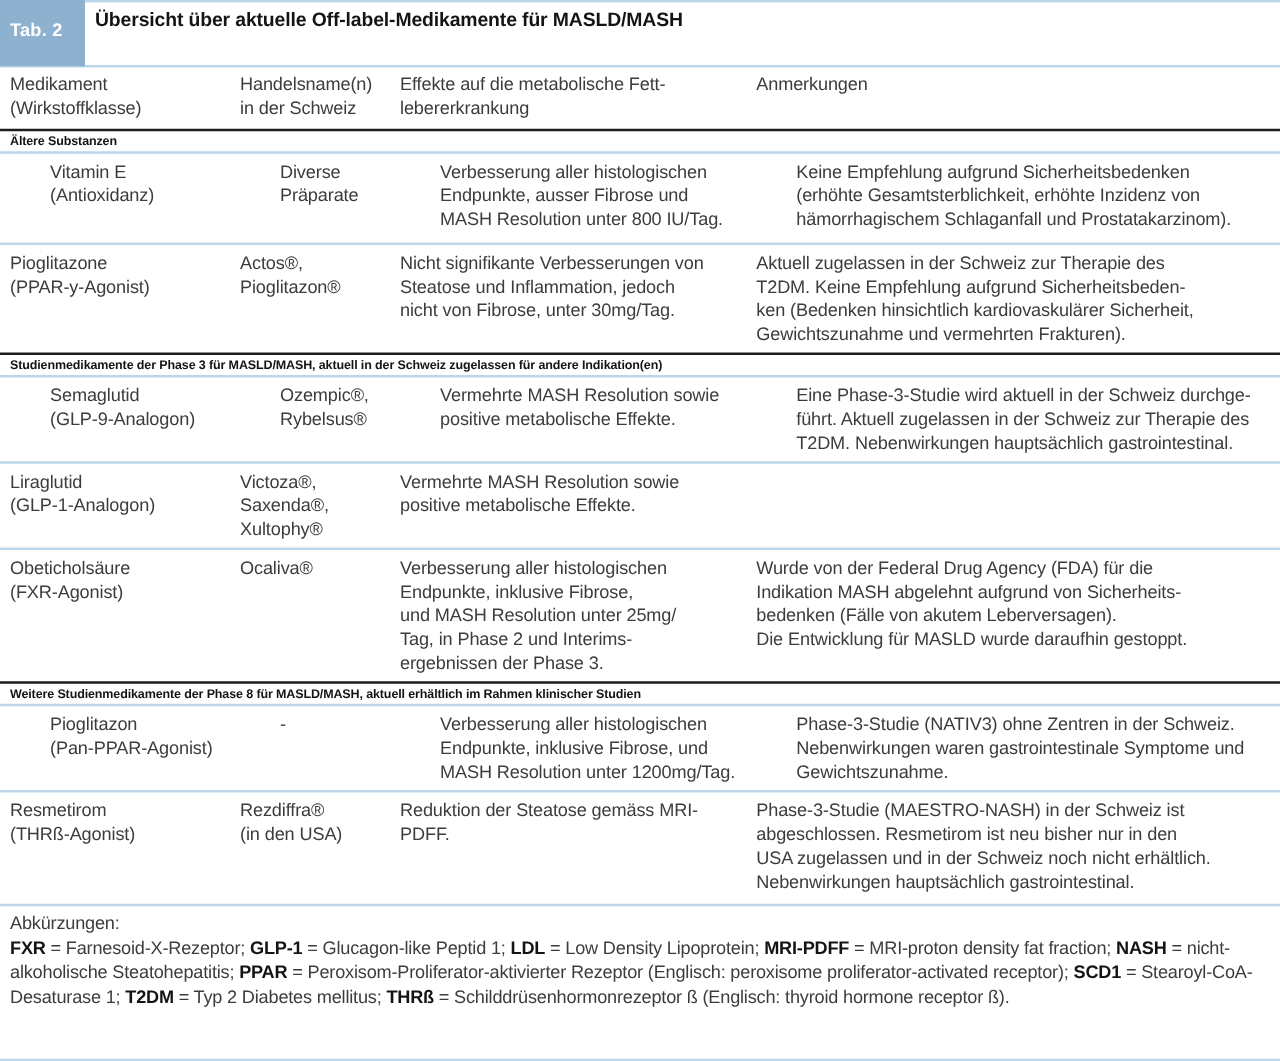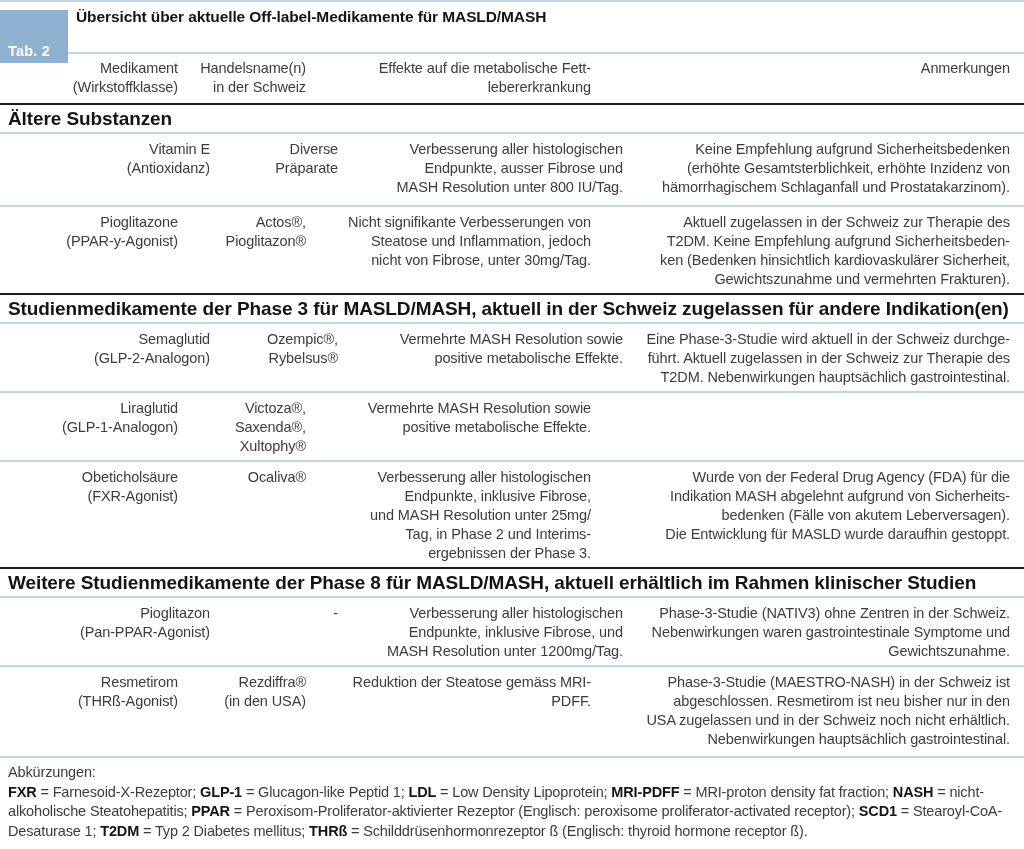--- a/index.html
+++ b/index.html
@@ -30,23 +30,22 @@
     border-bottom: 2px solid var(--divider-blue);
   }
   .tab-box {
     position: absolute;
     top: -2px;
     left: 0;
     width: 68px;
     height: 53px;
     background: var(--accent-blue);
     display: flex;
-    align-items: flex-end;
+    align-items: center;
     padding: 0 0 4px 8px;
-    margin-top: 10px;
   }
   .tab-box .tab-label {
     color: #ffffff;
     font-weight: bold;
     font-size: 14.5px;
     letter-spacing: 0.2px;
   }
   .title-band .table-title {
     position: absolute;
     left: 76px;
@@ -54,37 +53,36 @@
     font-weight: bold;
     font-size: 15.5px;
     color: var(--text-dark);
     letter-spacing: -0.1px;
   }
   
   .grid {
     display: grid;
     grid-template-columns: 184px 128px 285px 1fr;
     padding-left: 8px;
-    text-align: right;
   }
   .cell {
     white-space: pre-line;
     font-size: 14.5px;
     line-height: 19px;
     padding: 6px 14px 4px 0;
     color: var(--text-body);
     letter-spacing: -0.1px;
   }
   .header-row { min-height: 49px; }
   .header-row .cell { padding-top: 5px; }
   .section-bar {
     border-top: 2px solid var(--divider-dark);
     border-bottom: 2px solid var(--divider-blue);
     font-weight: bold;
-    font-size: 19px;
+    font-size: 10px;
     color: var(--text-dark);
     padding: 3px 8px 2px;
     letter-spacing: -0.1px;
   }
   .row { border-top: 2px solid var(--divider-blue); }
   .row:first-of-type, .section-bar + .row { border-top: none; margin-left: 32px; }
   .r1 { min-height: 71px; }
   .r2 { min-height: 73px; }
   .r3 { min-height: 67px; }
   .r4 { min-height: 60px; }
@@ -153,21 +151,21 @@
     <div class="cell">Aktuell zugelassen in der Schweiz zur Therapie des
 T2DM. Keine Empfehlung aufgrund Sicherheitsbeden-
 ken (Bedenken hinsichtlich kardiovaskulärer Sicherheit,
 Gewichtszunahme und vermehrten Frakturen).</div>
   </div>
 
   <div class="section-bar">Studienmedikamente der Phase 3 für MASLD/MASH, aktuell in der Schweiz zugelassen für andere Indikation(en)</div>
 
   <div class="grid row r3">
     <div class="cell">Semaglutid
-(GLP-2-Analogon)</div>
+(GLP-9-Analogon)</div>
     <div class="cell">Ozempic®,
 Rybelsus®</div>
     <div class="cell">Vermehrte MASH Resolution sowie
 positive metabolische Effekte.</div>
     <div class="cell">Eine Phase-3-Studie wird aktuell in der Schweiz durchge-
 führt. Aktuell zugelassen in der Schweiz zur Therapie des
 T2DM. Nebenwirkungen hauptsächlich gastrointestinal.</div>
   </div>
 
   <div class="grid row r4">

